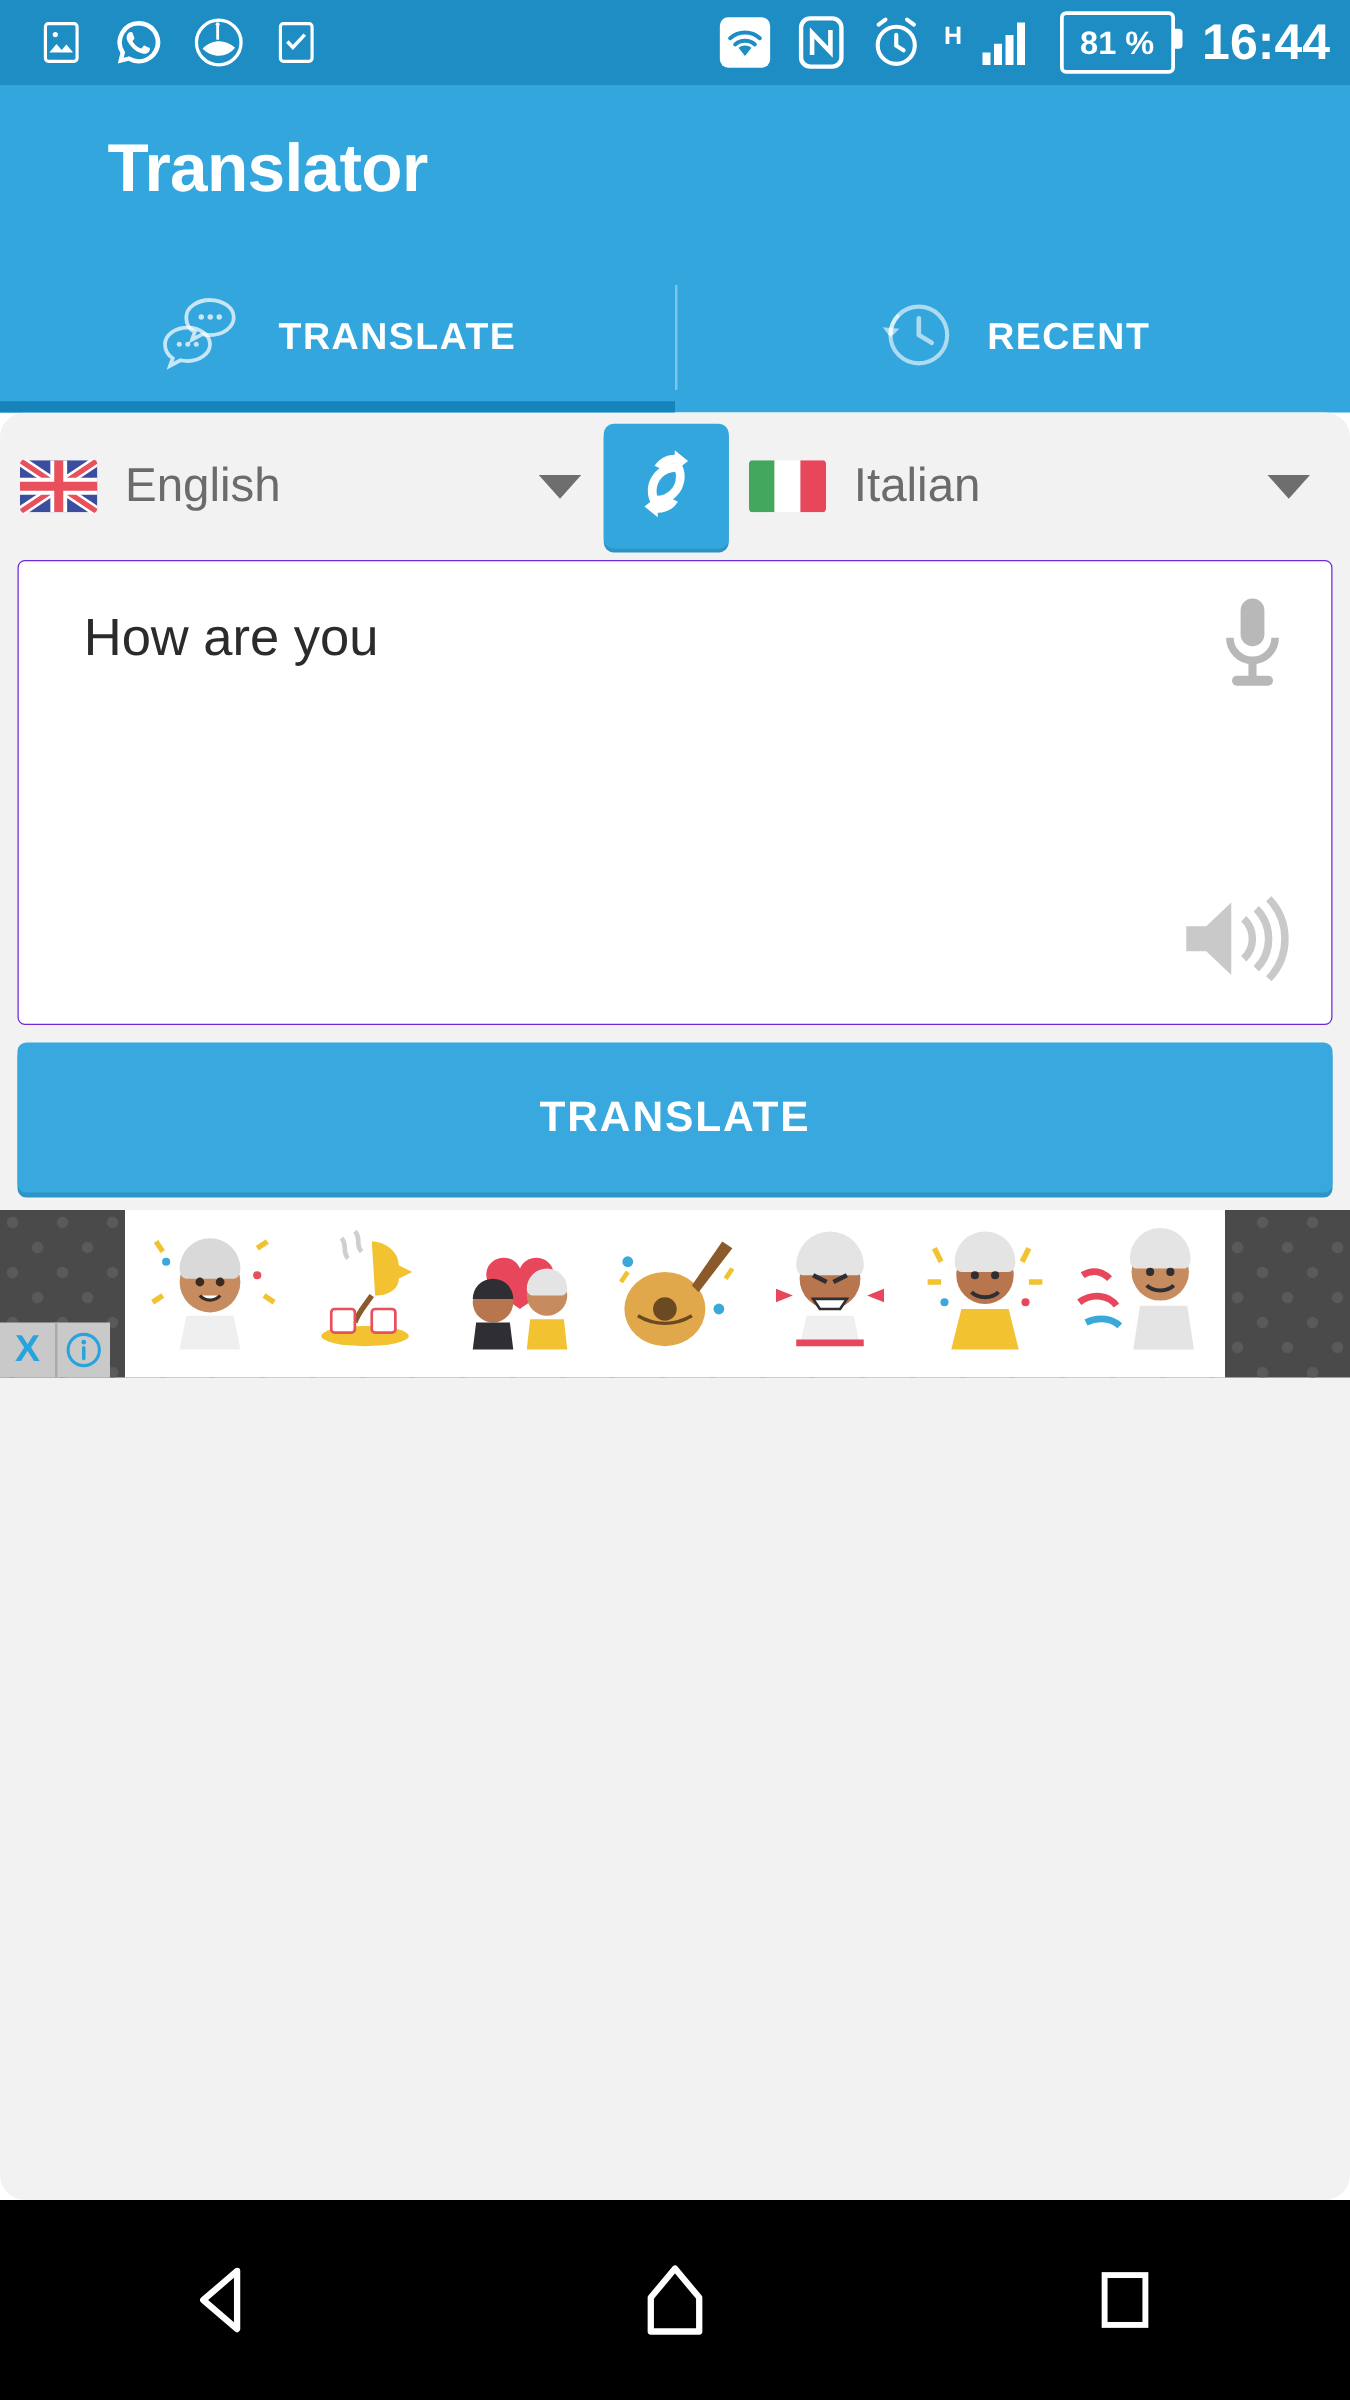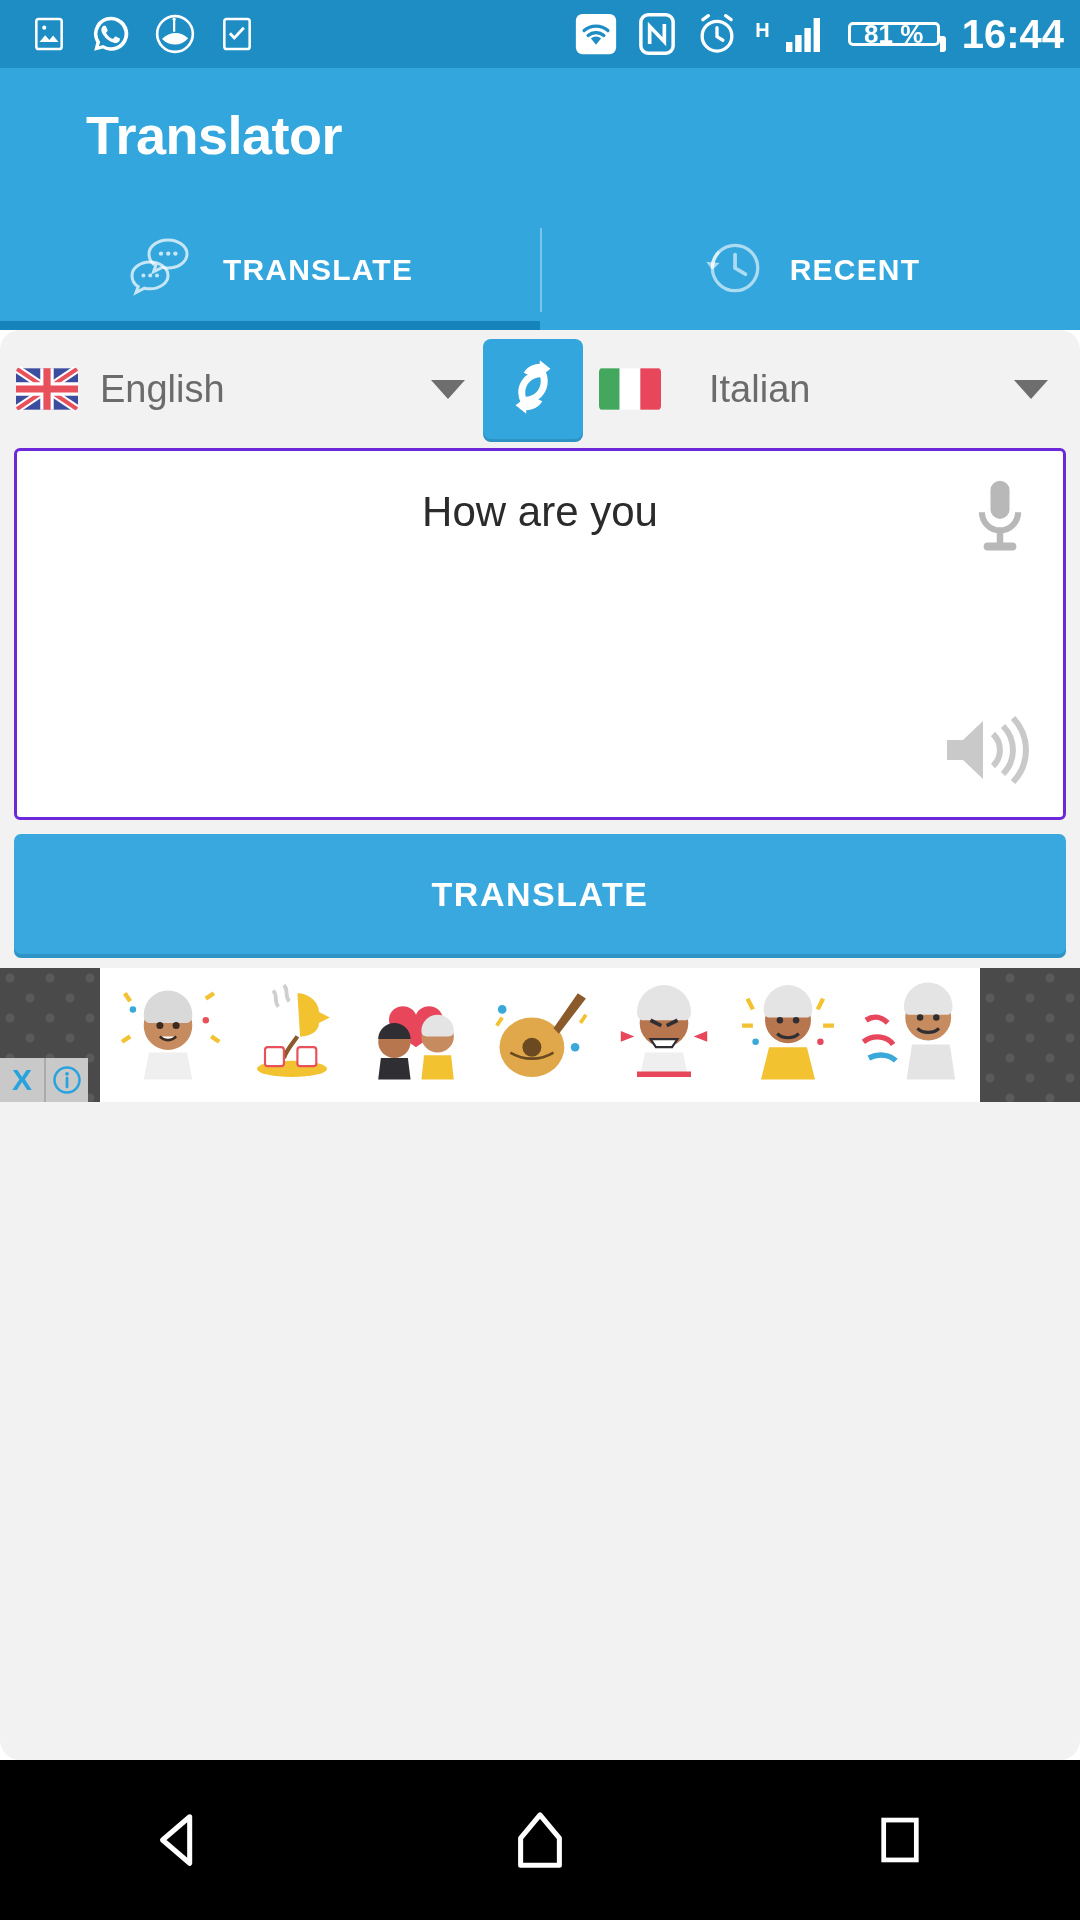--- a/index.html
+++ b/index.html
@@ -21,21 +21,21 @@
   .sb-left { gap: 22px; padding-left: 14px; }
   .sb-right { gap: 16px; }
   .sb-ico { display: flex; align-items: center; justify-content: center; }
   .sb-time {
     color: #fff; font-size: 40px; font-weight: 700;
     letter-spacing: 0px; margin-left: 6px; white-space: nowrap;
   }
   .batt {
     position: relative; display: flex; align-items: center;
     border: 3px solid #ffffff; border-radius: 5px;
-    height: 24px; padding: 0 6px; min-width: 92px;
+    height: 50px; padding: 0 6px; min-width: 92px;
     justify-content: center;
   }
   .batt:after {
     content: ""; position: absolute; right: -9px; top: 11px;
     width: 6px; height: 16px; background: #fff; border-radius: 0 3px 3px 0;
   }
   .batt span { color: #fff; font-size: 26px; font-weight: 700; white-space: nowrap; }
   .hlabel { color: #fff; font-size: 20px; font-weight: 700; line-height: 1;
             align-self: flex-start; margin-top: 10px; margin-right: -6px; }
   .sig-wrap { display: flex; align-items: flex-end; }
@@ -63,40 +63,40 @@
 
   
   .content { background: #f2f2f2; flex: 1 1 auto; display: flex; flex-direction: column; padding: 0 14px; border-radius: 20px; }
 
   .lang-row {
     display: flex; align-items: center; height: 118px; position: relative;
     flex: 0 0 118px;
   }
   .lang-side { display: flex; align-items: center; flex: 1; min-width: 0; }
   .lang-side.left { padding-left: 2px; }
-  .lang-side.right { padding-left: 16px; gap: 26px; }
+  .lang-side.right { padding-left: 16px; }
   .flag { width: 62px; height: 44px; flex: 0 0 62px; border-radius: 5px; overflow: hidden; }
   .lang-name {
     font-size: 38px; color: #6b6b6b; margin-left: 22px;
     white-space: nowrap; overflow: hidden;
   }
   .caret {
     width: 0; height: 0; margin-left: auto; margin-right: 18px;
     border-left: 17px solid transparent; border-right: 17px solid transparent;
     border-top: 19px solid #6e6e6e;
   }
   .swap-btn {
     width: 100px; height: 100px; background: #33a6dd; border-radius: 8px;
     display: flex; align-items: center; justify-content: center;
     flex: 0 0 100px; box-shadow: 0 3px 0 #2d93c4; cursor: pointer;
   }
 
   .card {
-    background: #ffffff; border: 3px solid #6d28d9; border-radius: 6px;
-    position: relative; padding: 36px 40px; text-align: center;
+    background: #ffffff; border: 1px solid #6d28d9; border-radius: 6px;
+    position: relative; padding: 36px 52px;
   }
   .card-in { flex: 0 0 372px; }
   .card-out { flex: 0 0 378px; margin-top: 0; }
   .card-text-in { font-size: 42px; color: #2b2b2b; line-height: 1.2; }
   .card-text-out { font-size: 40px; color: #818181; line-height: 1.2; }
   .icon-tr { position: absolute; top: 26px; right: 32px; cursor: pointer; }
   .icon-br { position: absolute; bottom: 26px; right: 30px; cursor: pointer; }
 
   .translate-btn {
     background: #38a8de; border-radius: 7px; height: 120px; margin: 14px 0 14px 0;

